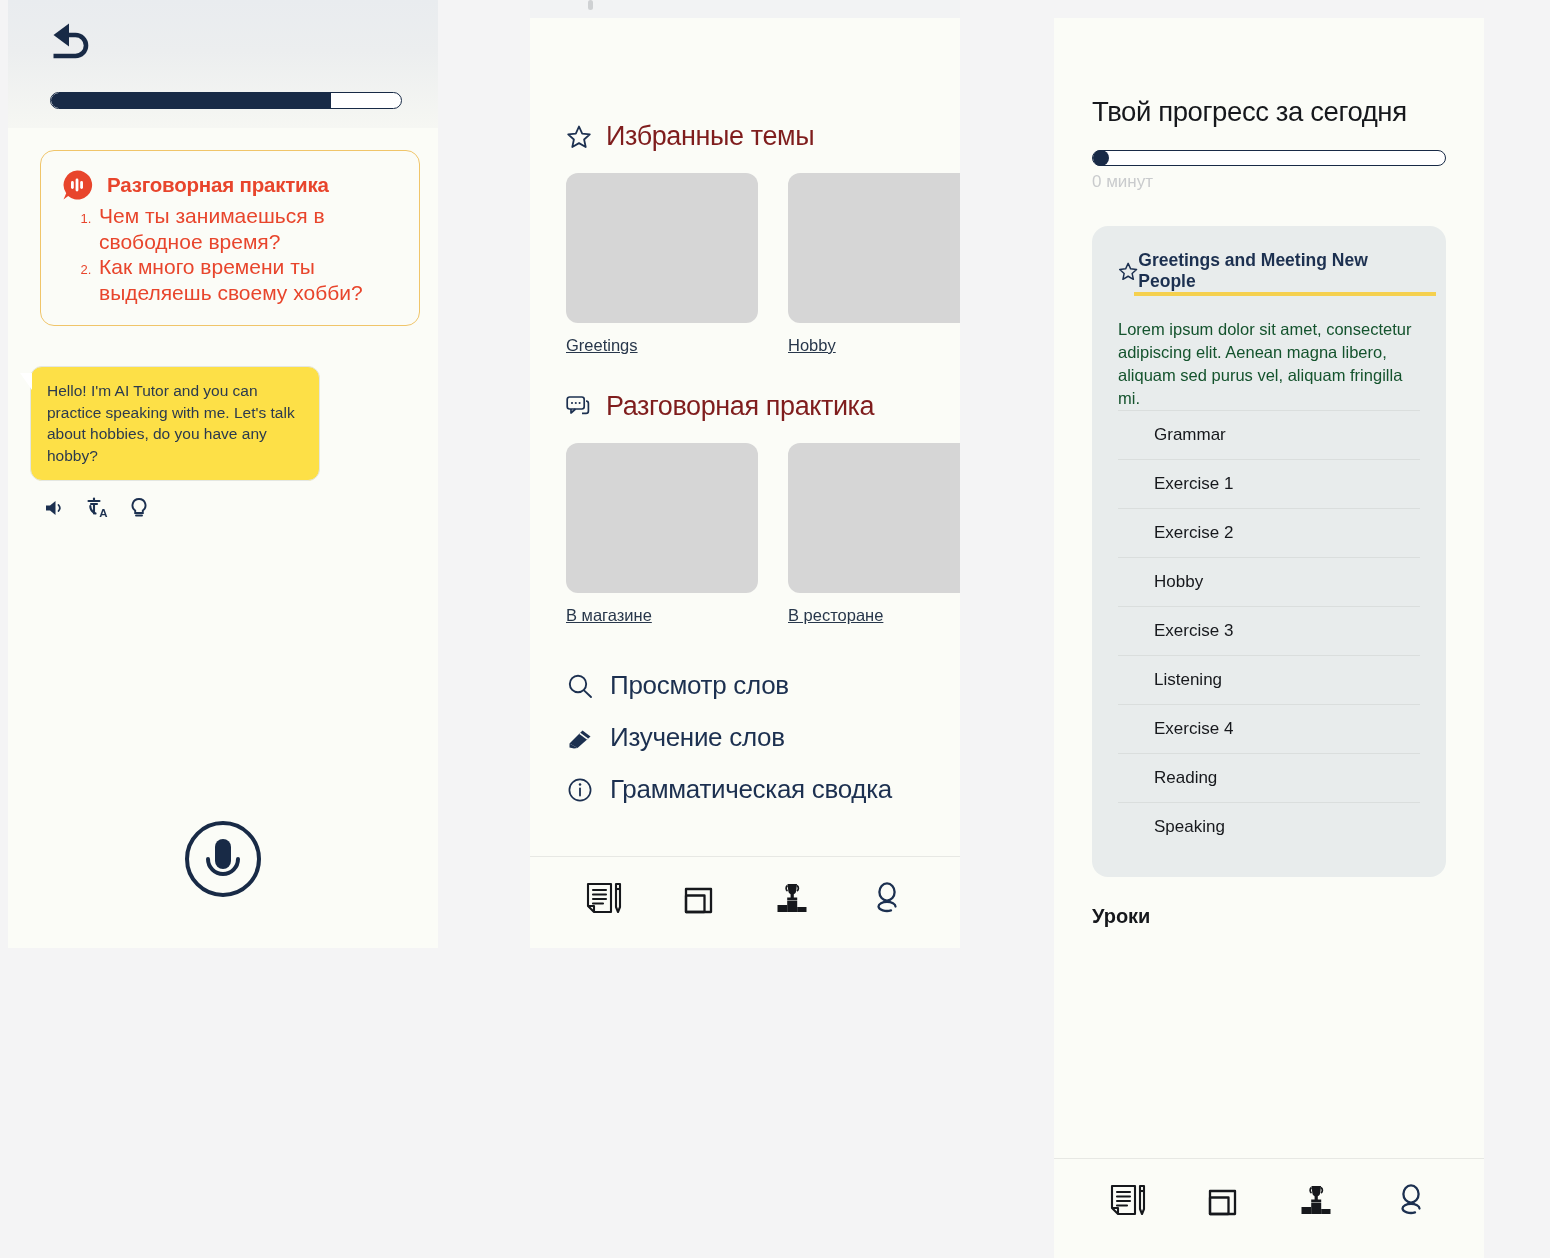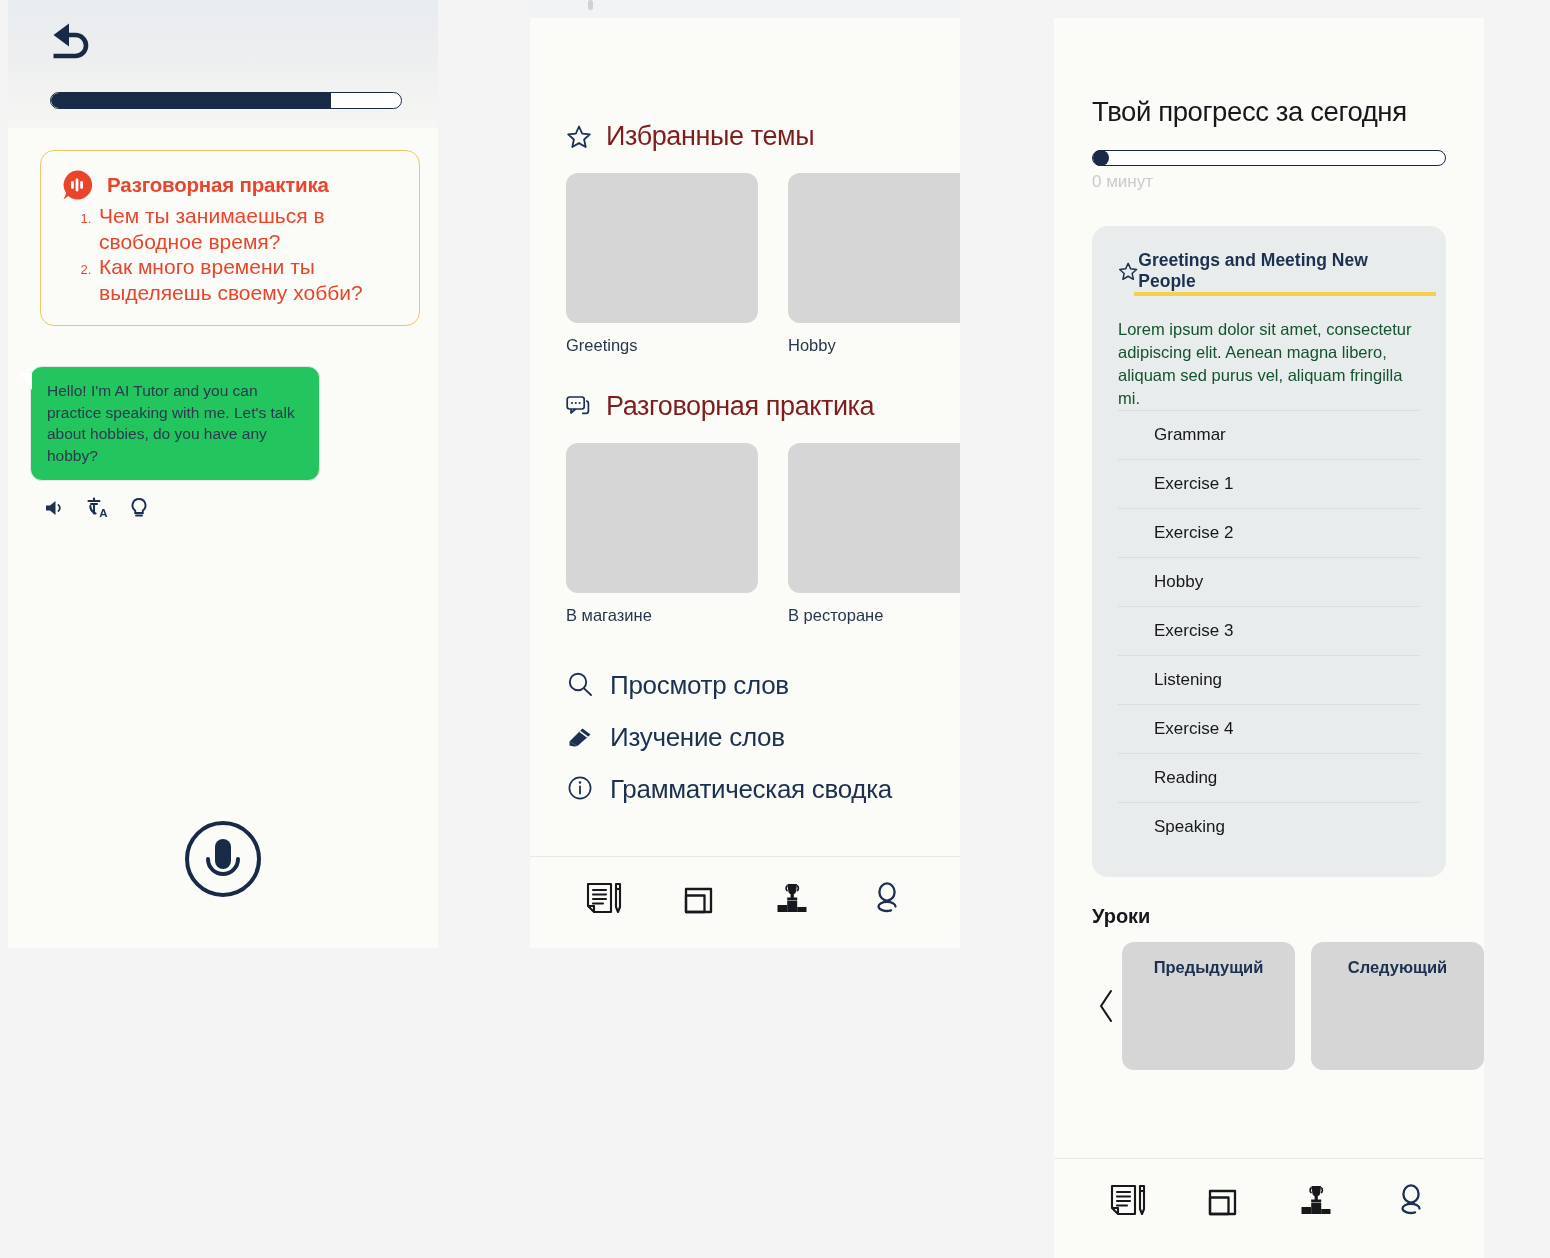--- a/index.html
+++ b/index.html
@@ -59,21 +59,21 @@
   }
   .ex-list { margin: 2px 0 0 0; padding-left: 34px; }
   .ex-list li {
     font-size: 21px; line-height: 25.5px; color: #e8452c; padding-left: 4px;
   }
   .ex-list li::marker { font-size: 13px; }
 
   .chat-wrap { margin: 40px 0 0 22px; width: 290px; position: relative; }
   .bubble {
     position: relative;
-    background: #22c55e;
+    background: #fde047;
     border: 1px solid #e4e7e2;
     border-radius: 12px;
     padding: 13px 16px 14px 16px;
     font-size: 15.5px; line-height: 21.5px; color: #2b3a4e;
   }
   .bubble::before {
     content:""; position:absolute; left:-11px; top: 6px;
     width: 0; height: 0;
     border-style: solid; border-width: 0 12px 17px 0;
     border-color: transparent #ffffff transparent transparent;
@@ -101,25 +101,25 @@
   }
   #fav-head { margin-top: 103px; }
   #conv-head { margin-top: 36px; }
 
   .thumb-row { display:flex; gap: 30px; margin-top: 21px; }
   .thumb-item { width: 192px; flex: 0 0 192px; }
   .thumb {
     width: 192px; height: 150px; background: #d6d6d6; border-radius: 12px;
     cursor: pointer;
   }
-  .thumb-label { margin-top: 13px; font-size: 16.5px; color: #28374b; }
+  .thumb-label { margin-top: 13px; font-size: 16.5px; color: #28374b; text-decoration: underline; }
 
   .menu-list { margin-top: 45px; }
   .menu-row {
-    display:flex; align-items:flex-start; gap: 16px;
+    display:flex; align-items:center; gap: 16px;
     color: #1c3050; font-size: 26px; letter-spacing: -.3px;
     margin-bottom: 21px; cursor: pointer;
   }
 
   
   .bottom-nav {
     position:absolute; left:0; right:0; bottom:0;
     border-top: 1px solid #e7e8e4;
     background: #fbfcf7;
     display:flex; align-items:flex-start; justify-content: space-around;
@@ -376,32 +376,20 @@
             <div class="lc-item">Exercise 3</div>
             <div class="lc-item">Listening</div>
             <div class="lc-item">Exercise 4</div>
             <div class="lc-item">Reading</div>
             <div class="lc-item">Speaking</div>
           </div>
       </div>
 
       <div class="lessons-title">Уроки</div>
 
-      <div class="carousel">
-        <div class="car-arrow">
-          <svg width="20" height="36" viewBox="0 0 20 36">
-            <path d="M14 3 L4 18 L14 33" fill="none" stroke="#16181c" stroke-width="2.1" stroke-linecap="round" stroke-linejoin="round"></path>
-          </svg>
-        </div>
-        <div class="car-cards" id="car-cards">
-            <div class="car-card"><span>Предыдущий</span></div>
-            <div class="car-card"><span>Следующий</span></div>
-          </div>
-
-      </div>
     </div>
 
     <div class="bottom-nav" id="right-nav" style="height:100px;">
         <div class="nav-btn"><svg width="44" height="44" viewBox="0 0 44 44">
             <path d="M7 5 L30 5 L30 33 L13 33 L7 27 Z" fill="none" stroke="#16181c" stroke-width="2.1" stroke-linejoin="round"></path>
             <path d="M7 27 L13 27 L13 33" fill="none" stroke="#16181c" stroke-width="2.1" stroke-linejoin="round"></path>
             <path d="M12 11 L25 11 M12 15.5 L25 15.5 M12 20 L25 20 M12 24.5 L22 24.5" stroke="#16181c" stroke-width="2.1" stroke-linecap="round"></path>
             <path d="M35 5 L39 5 L39 28 L37 33 L35 28 Z" fill="none" stroke="#16181c" stroke-width="2.1" stroke-linejoin="round"></path>
             <path d="M35 10 L39 10" stroke="#16181c" stroke-width="2.1"></path>
           </svg></div>

